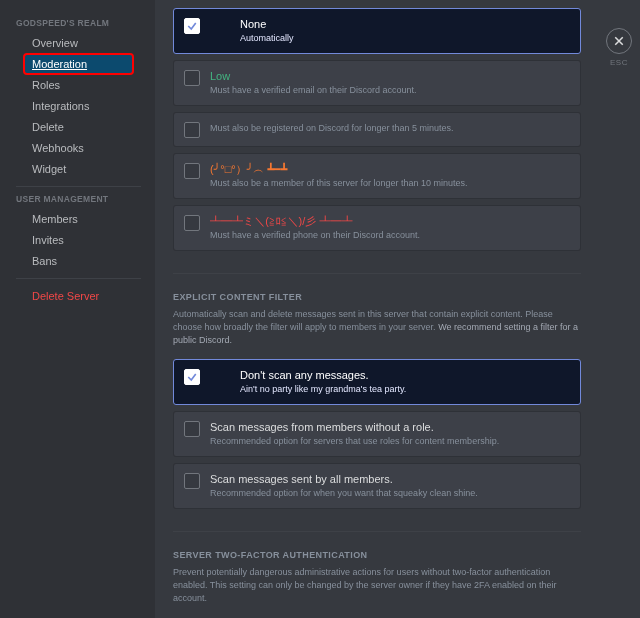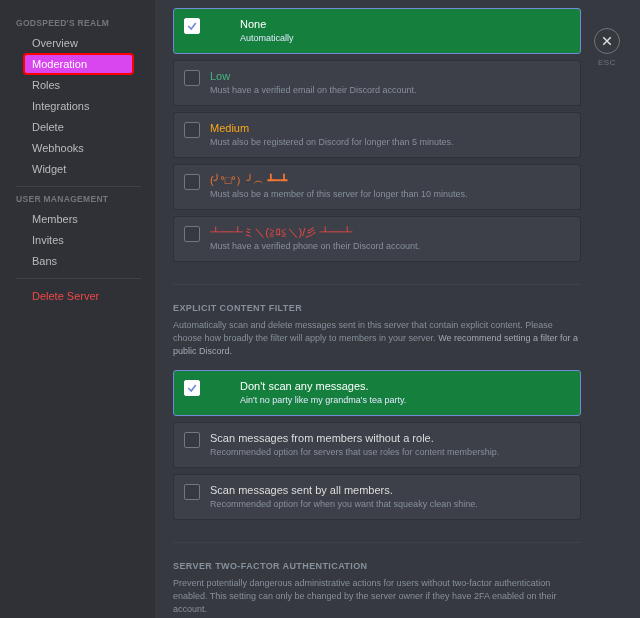--- a/index.html
+++ b/index.html
@@ -27,42 +27,43 @@
   }
   .side-item {
     color: #b9bbbe;
     font-size: 11px;
     padding: 4px 8px;
     margin: 1px 16px;
     border-radius: 3px;
     cursor: pointer;
   }
   .side-item.selected {
-    background: #d946ef;
+    background: #0c4a6e;
     color: #fff;
+    text-decoration: underline;
   }
   .side-sep {
     height: 1px;
     background: #3e4147;
     margin: 7px 8px;
   }
   .side-item.danger { color: #f04747; }
   .highlight-red { outline: 2px solid #ff0000; outline-offset: -1px; }
 
   .main {
     flex: 1;
     padding: 8px 24px 20px 18px;
     overflow: hidden;
     position: relative;
   }
 
   .close-wrap {
     position: absolute;
     top: 28px;
-    right: 20px;
+    right: 8px;
     text-align: center;
   }
   .close-btn {
     width: 26px; height: 26px;
     border: 1.5px solid #72767d;
     border-radius: 50%;
     display: flex; align-items: center; justify-content: center;
     color: #dcddde;
     cursor: pointer;
     margin: 0 auto;
@@ -77,21 +78,21 @@
     border: 1px solid rgba(32,34,37,0.5);
     border-radius: 3px;
     margin-bottom: 6px;
     padding: 8px 10px;
     display: flex;
     align-items: flex-start;
     gap: 10px;
     cursor: pointer;
   }
   .opt.selected {
-    background: #15803d;
+    background: #0f172a;
     border-color: #7289da;
     gap: 40px;
   }
   .chk {
     width: 16px; height: 16px;
     border: 1px solid #72767d;
     border-radius: 2px;
     flex-shrink: 0;
     display: flex; align-items: center; justify-content: center;
     background: rgba(0,0,0,0.1);
@@ -178,21 +179,20 @@
     <div class="opt">
       <div class="chk"></div>
       <div class="opt-body">
         <div class="opt-title c-green">Low</div>
         <div class="opt-desc">Must have a verified email on their Discord account.</div>
       </div>
     </div>
     <div class="opt">
       <div class="chk"></div>
       <div class="opt-body">
-        <div class="opt-title c-yellow">Medium</div>
         <div class="opt-desc">Must also be registered on Discord for longer than 5 minutes.</div>
       </div>
     </div>
     <div class="opt">
       <div class="chk"></div>
       <div class="opt-body">
         <div class="opt-title c-orange">(╯°□°）╯︵ ┻━┻</div>
         <div class="opt-desc">Must also be a member of this server for longer than 10 minutes.</div>
       </div>
     </div>

